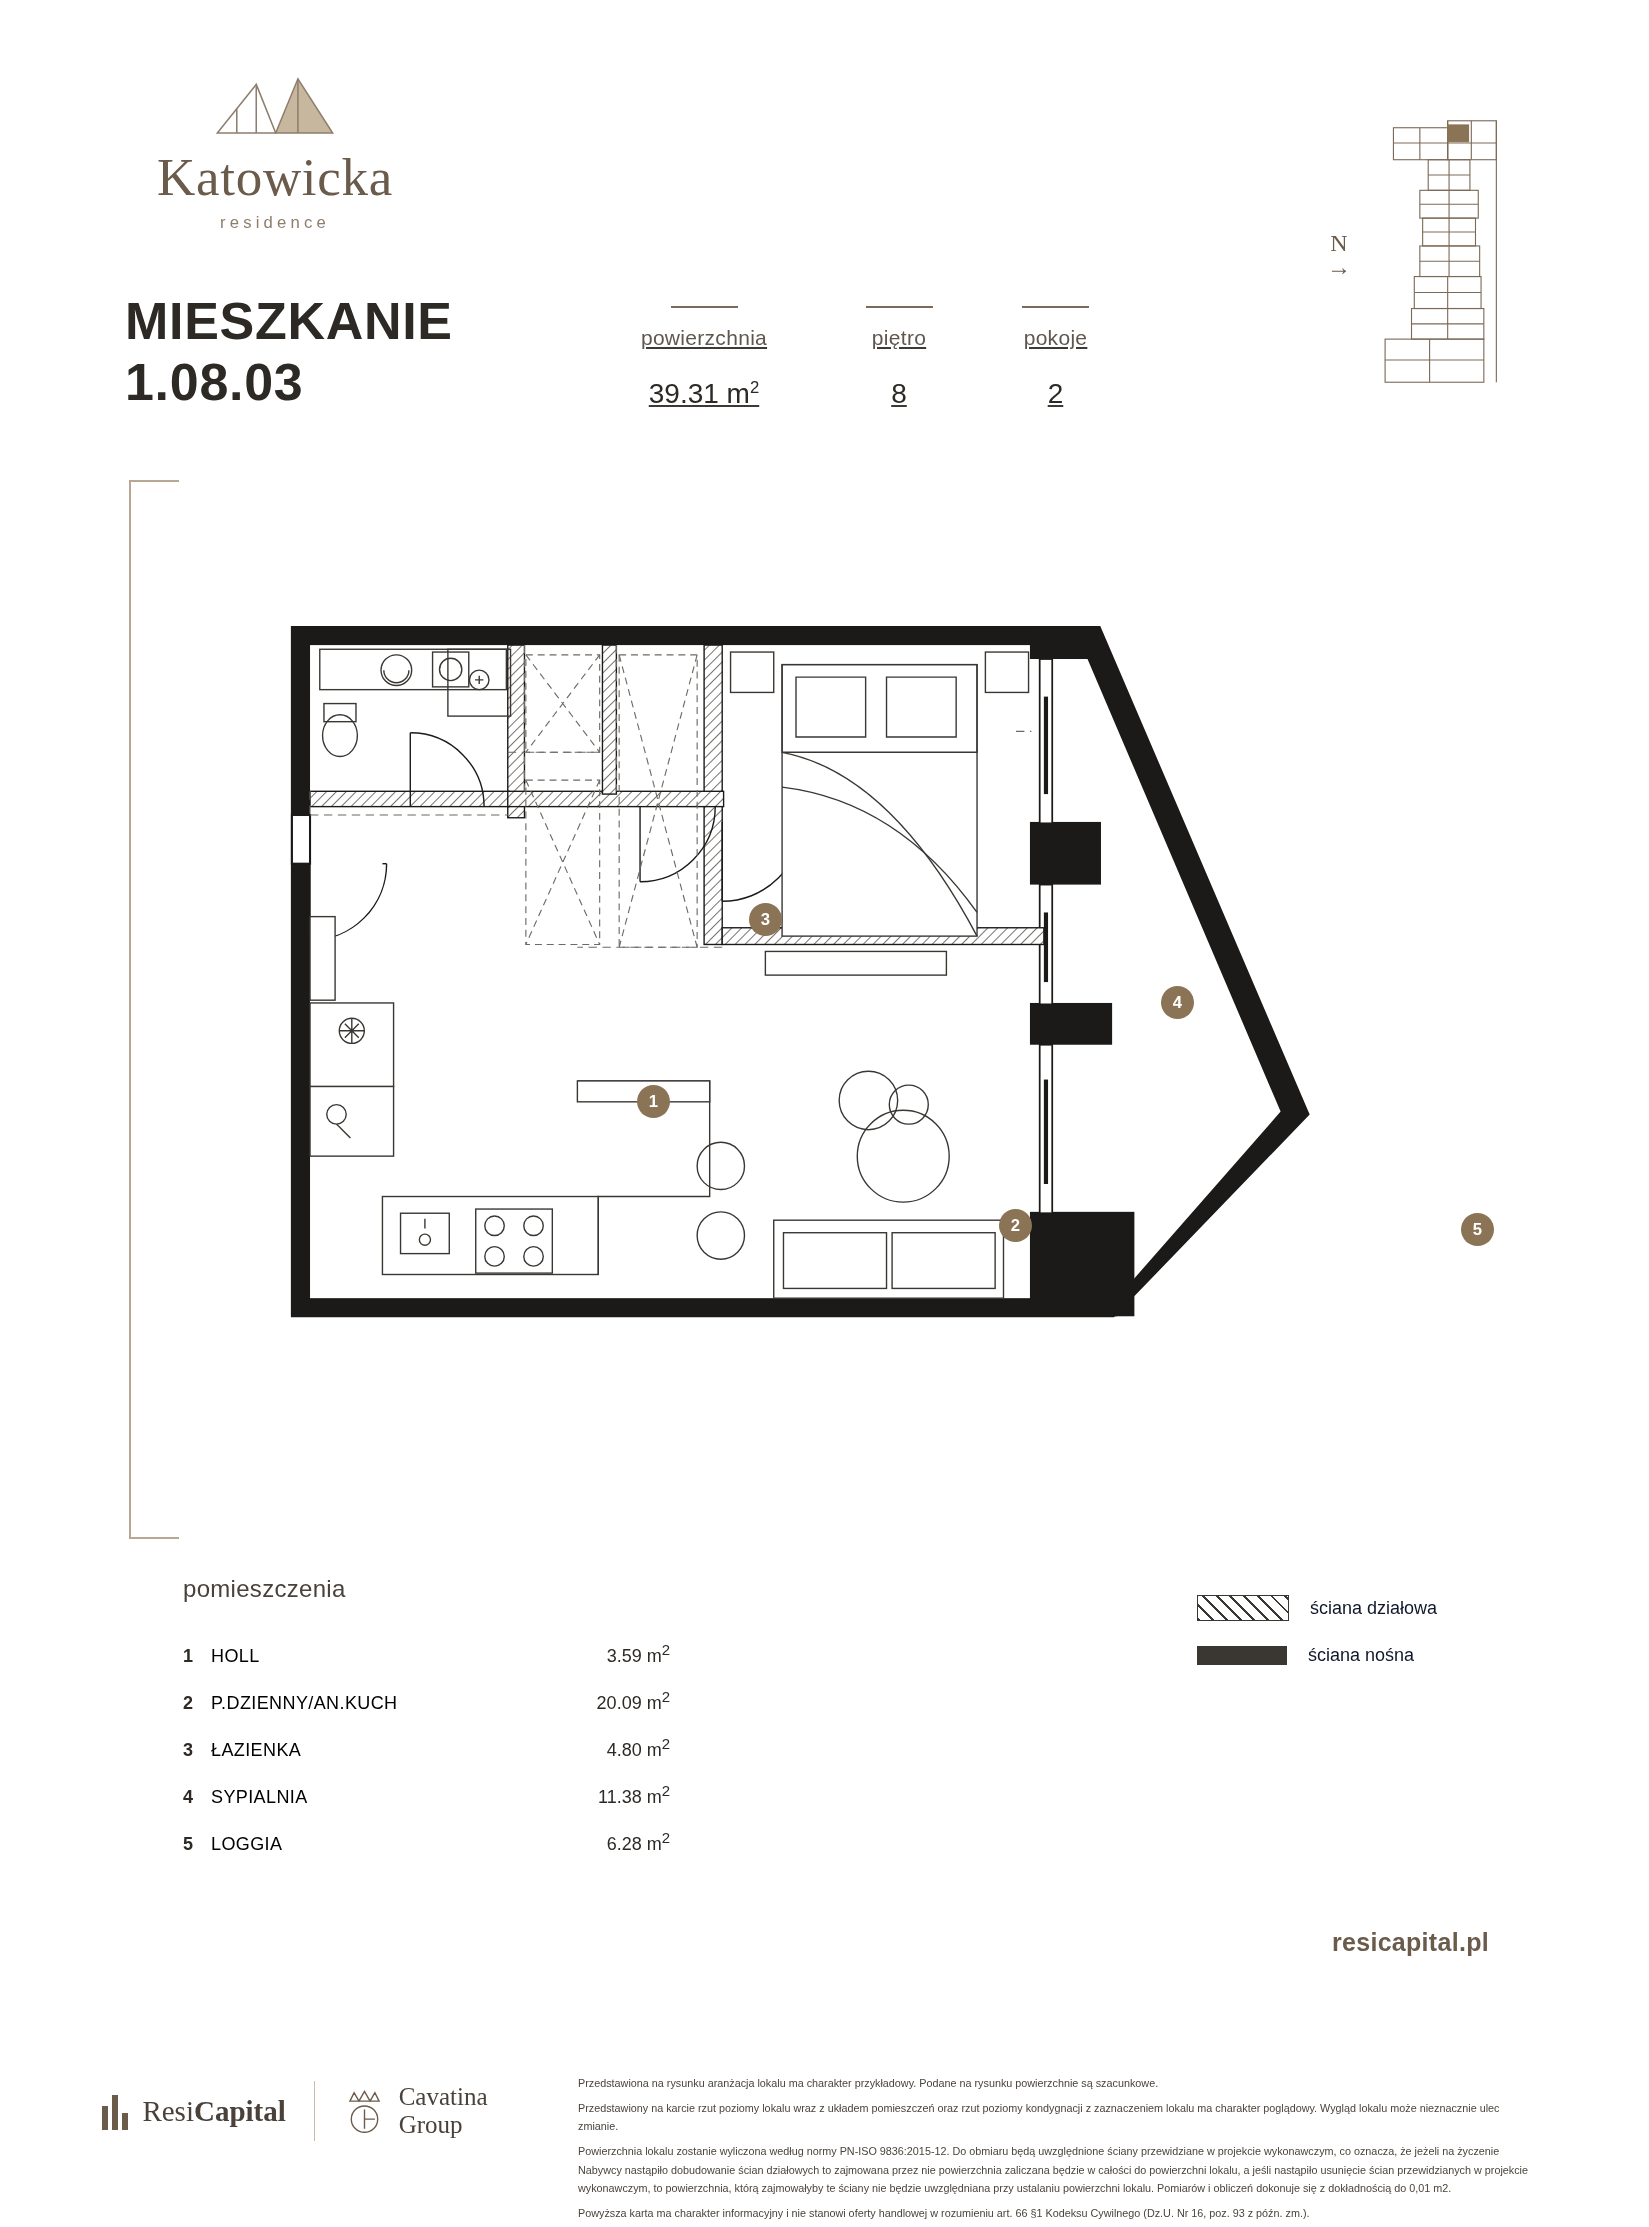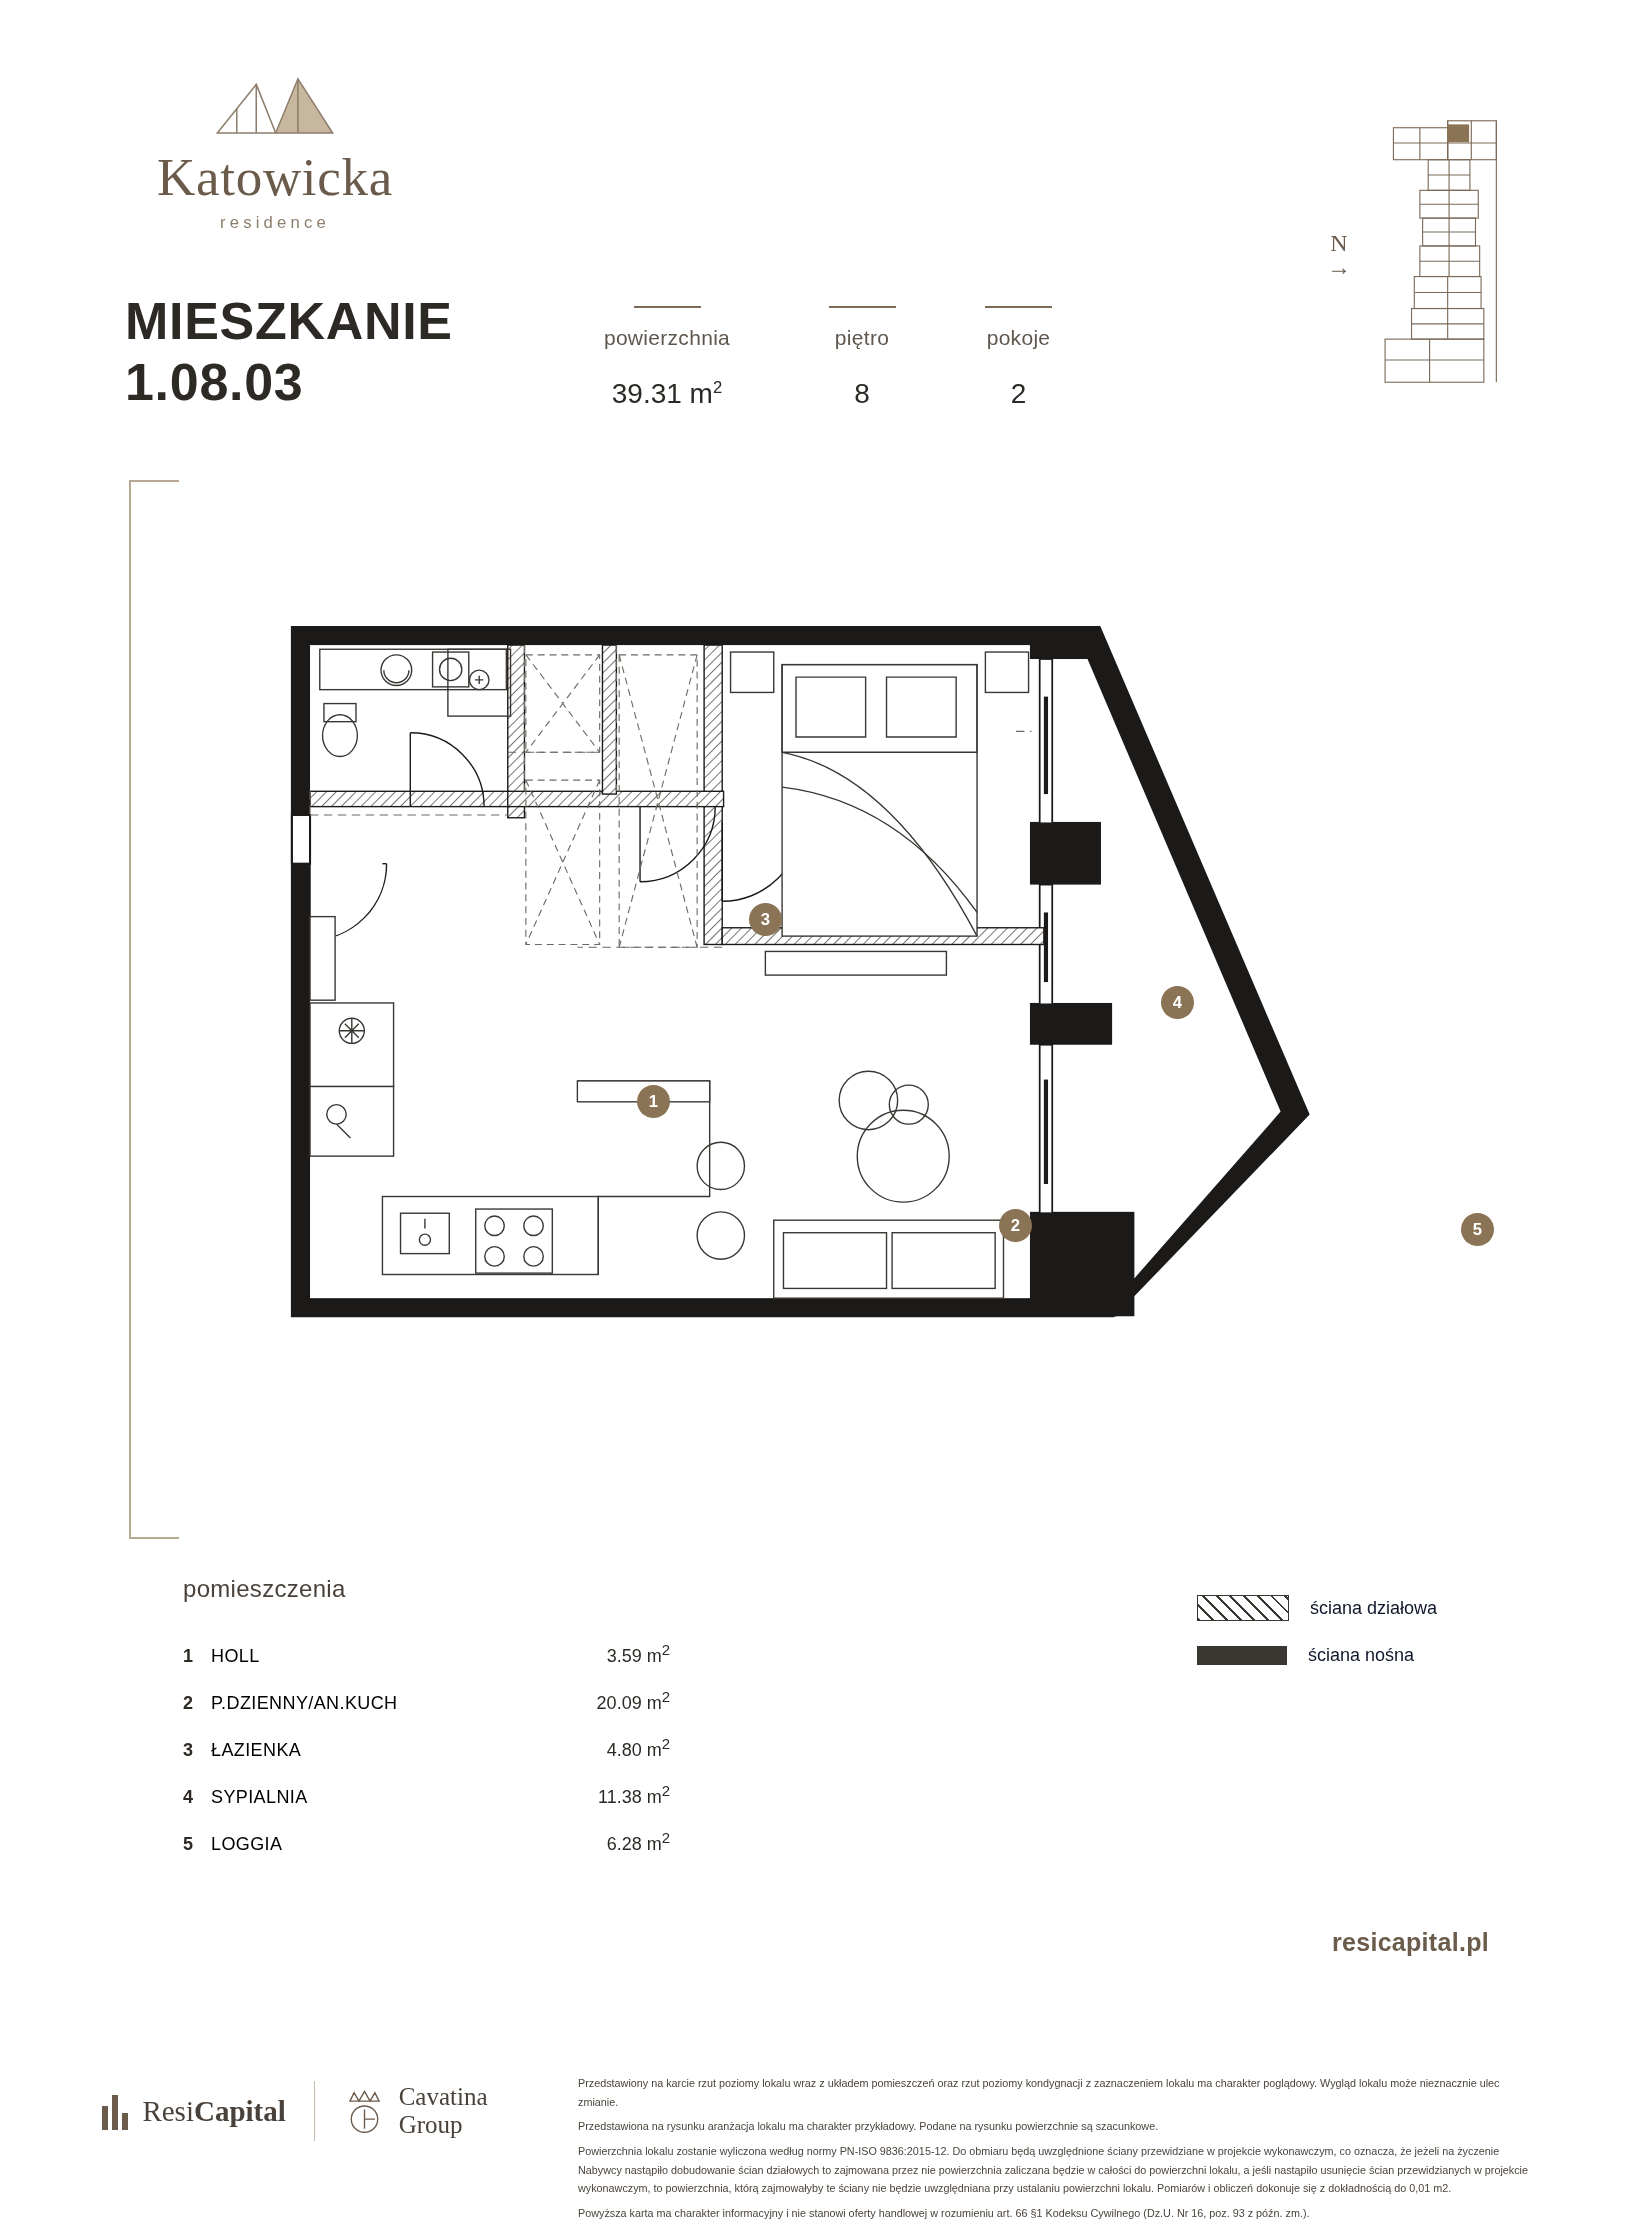--- a/index.html
+++ b/index.html
@@ -49,21 +49,21 @@
   }
   .title-num {
     font-family: "Liberation Sans", sans-serif;
     font-weight: bold;
     font-size: 52px;
     letter-spacing: 0.7px;
     color: #2d2a26;
     line-height: 1.18;
   }
 
-  .facts { position: absolute; left: 552px; top: 306px; display: flex; }
+  .facts { position: absolute; left: 589px; top: 306px; display: flex; text-decoration: underline; }
   .fact { text-align: center; }
   .fact .rule { width: 67px; height: 2.1px; background: #7c6a58; margin: 0 auto 18px auto; }
   .fact .lbl {
     font-size: 21px; color: #5f574e; letter-spacing: 0.3px;
   }
   .fact .val {
     margin-top: 28px;
     font-size: 28px; color: #2d2a26;
   }
   .fact .val sup { font-size: 16.7px; vertical-align: super; }
@@ -478,18 +478,18 @@
       </g>
     </svg>
     <span class="cav-txt">
       <span>Cavatina</span><br>
       <span>Group</span>
     </span>
   </div>
 </div>
 
 <div class="disclaimer">
+  <p>Przedstawiona na rysunku aranżacja lokalu ma charakter przykładowy. Podane na rysunku powierzchnie są szacunkowe.</p>
   <p>Przedstawiony na karcie rzut poziomy lokalu wraz z układem pomieszczeń oraz rzut poziomy kondygnacji z zaznaczeniem lokalu ma charakter poglądowy. Wygląd lokalu może nieznacznie ulec zmianie.</p>
-  <p>Przedstawiona na rysunku aranżacja lokalu ma charakter przykładowy. Podane na rysunku powierzchnie są szacunkowe.</p>
   <p>Powierzchnia lokalu zostanie wyliczona według normy PN-ISO 9836:2015-12. Do obmiaru będą uwzględnione ściany przewidziane w projekcie wykonawczym, co oznacza, że jeżeli na życzenie Nabywcy nastąpiło dobudowanie ścian działowych to zajmowana przez nie powierzchnia zaliczana będzie w całości do powierzchni lokalu, a jeśli nastąpiło usunięcie ścian przewidzianych w projekcie wykonawczym, to powierzchnia, którą zajmowałyby te ściany nie będzie uwzględniana przy ustalaniu powierzchni lokalu. Pomiarów i obliczeń dokonuje się z dokładnością do 0,01 m2.</p>
   <p>Powyższa karta ma charakter informacyjny i nie stanowi oferty handlowej w rozumieniu art. 66 §1 Kodeksu Cywilnego (Dz.U. Nr 16, poz. 93 z późn. zm.).</p>
 </div>
 
 
 </body></html>

